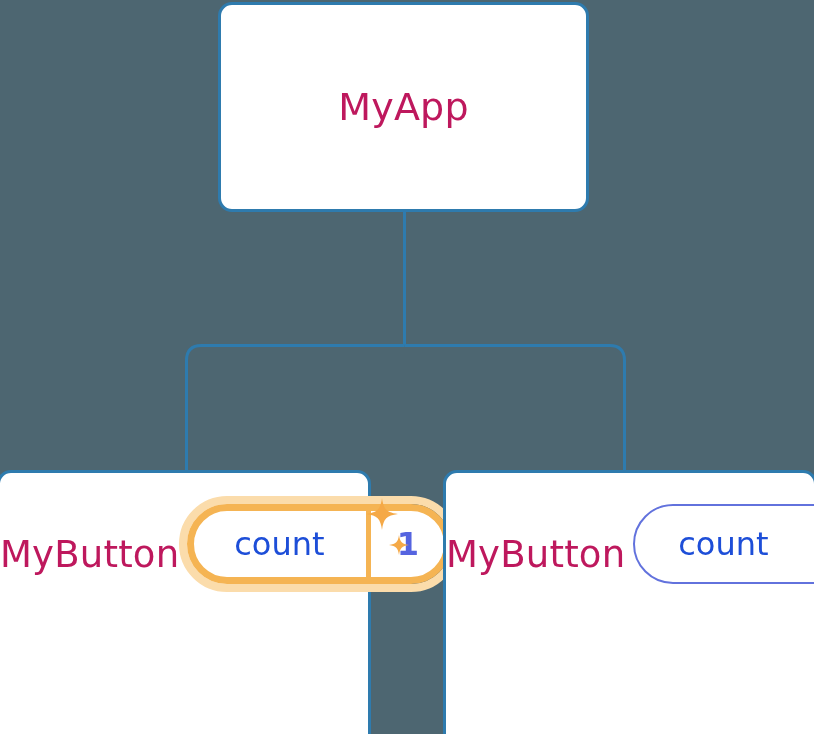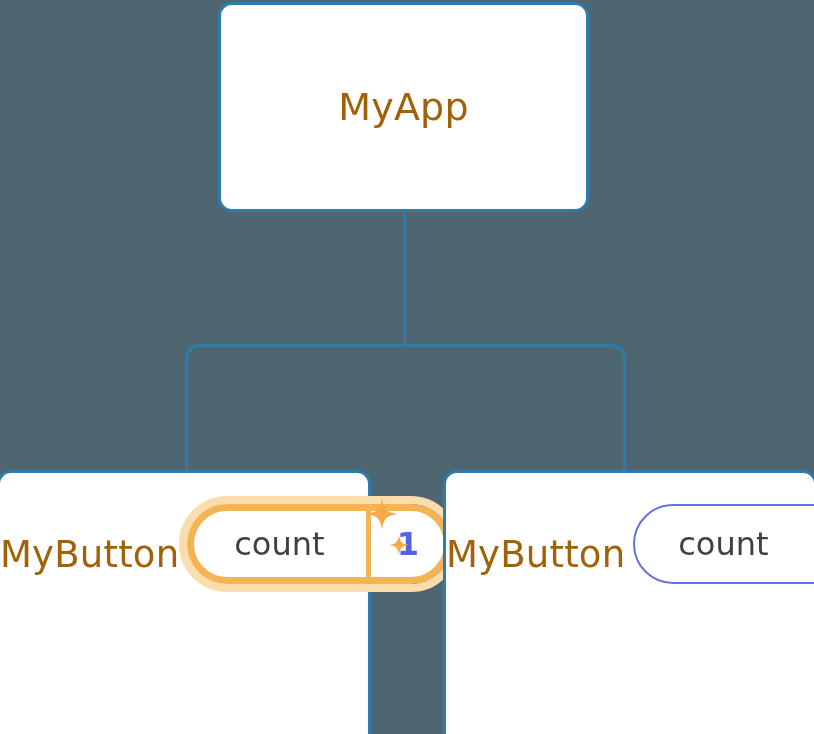--- a/index.html
+++ b/index.html
@@ -49,21 +49,21 @@
     height: 290px;
   }
   #node-right {
     left: 443px;
     top: 470px;
     width: 374px;
     height: 290px;
   }
 
   .node-title {
-    color: #a16207;
+    color: #be185d;
     font-size: 37px;
     font-weight: 400;
     letter-spacing: 0.2px;
     text-align: left;
     white-space: nowrap;
   }
   #node-root .node-title {
     font-size: 38px;
   }
   .child-body {
@@ -100,21 +100,21 @@
   }
   .pill-cell {
     display: flex;
     align-items: center;
     justify-content: center;
     box-sizing: border-box;
   }
   .pill-key {
     flex: 1 1 auto;
     font-size: 32px;
-    color: #404040;
+    color: #1d4ed8;
     padding-right: 6px;
   }
   .pill-val {
     flex: 0 0 78px;
     font-size: 32px;
     color: #5564e0;
   }
 
   
   .pill.plain {

